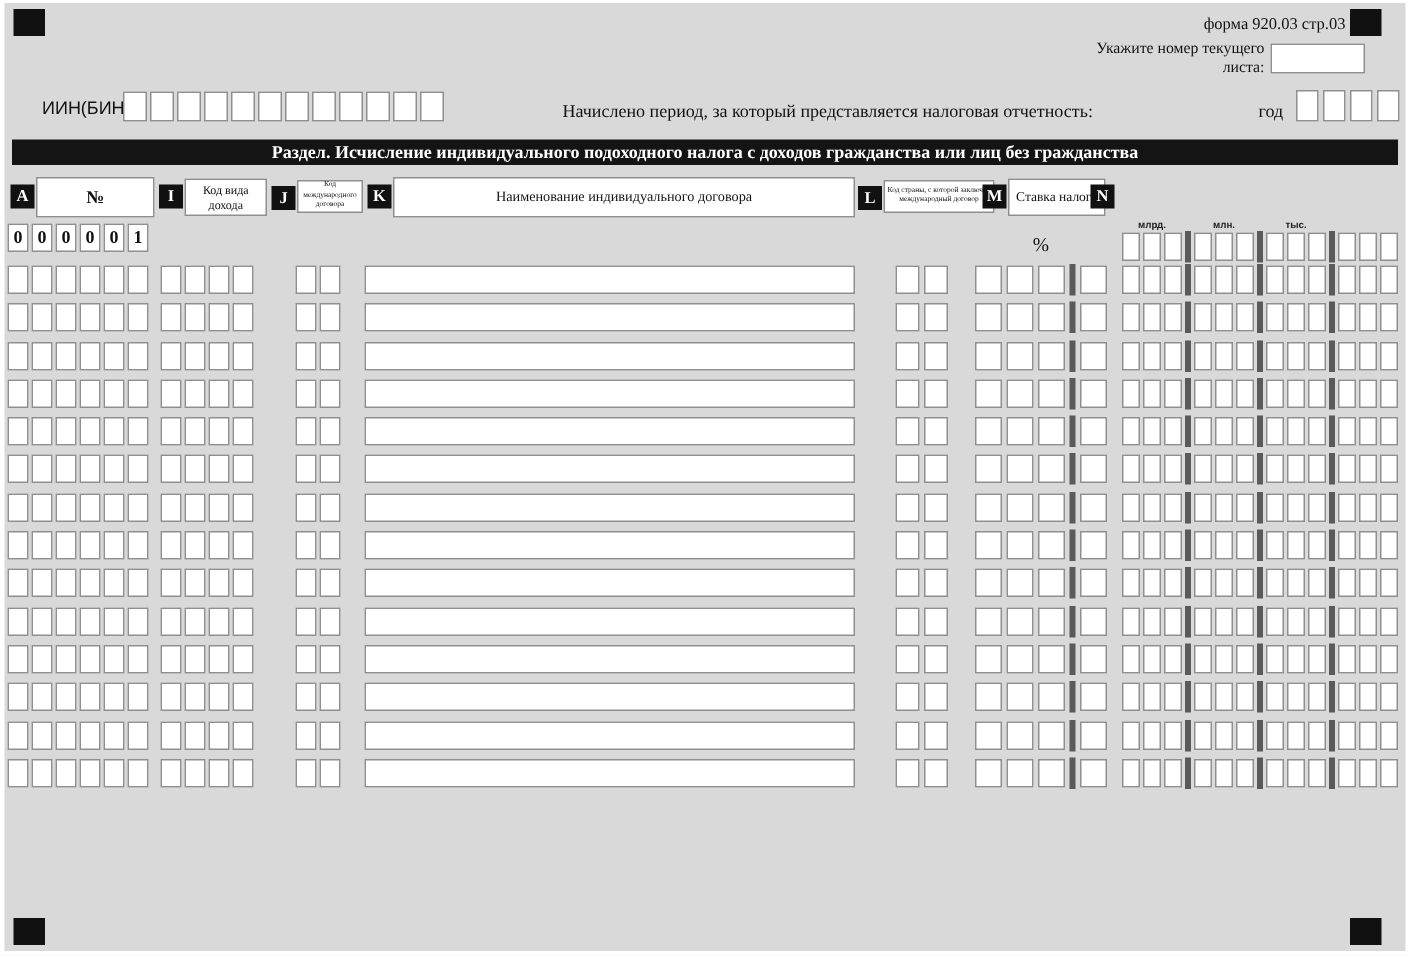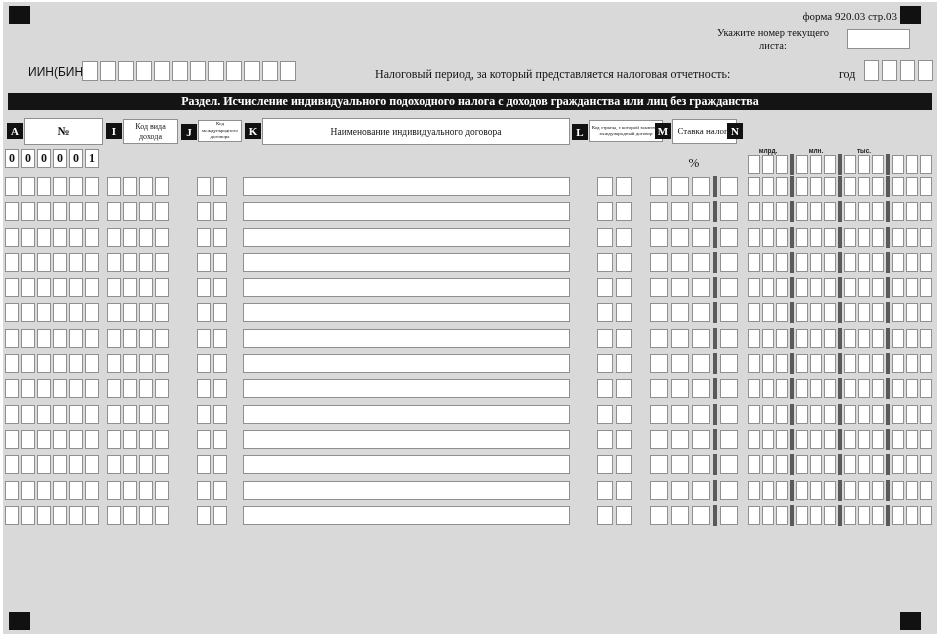--- a/index.html
+++ b/index.html
@@ -40,40 +40,40 @@
 <body>
 
 <div class="page">
 
   <div class="mark" style="left:6px;top:4px;"></div>
   <div class="mark" style="left:897px;top:4px;"></div>
   <div class="mark" style="left:6px;top:610px;"></div>
   <div class="mark" style="left:897px;top:610px;"></div>
 
   <div class="abs" style="left:700px;top:8px;width:194px;text-align:right;font-size:11px;">форма 920.03 стр.03</div>
-  <div class="abs" style="left:700px;top:25px;width:140px;text-align:center;font-size:10.5px;line-height:1.2;">Укажите номер текущего листа:</div>
+  <div class="abs" style="left:700px;top:25px;width:140px;text-align:right;font-size:10.5px;line-height:1.2;">Укажите номер текущего листа:</div>
   <div class="cellbox abs" style="left:844px;top:27px;width:63px;height:20px;"></div>
 
   <div class="abs" style="left:25px;top:63px;font:12px 'Liberation Sans',sans-serif;">ИИН(БИН)</div>
   <div class="abs flexrow" style="left:79px;top:59px;">
       <span class="cell" style="width:16px;height:20px;"></span>
       <span class="cell" style="width:16px;height:20px;"></span>
       <span class="cell" style="width:16px;height:20px;"></span>
       <span class="cell" style="width:16px;height:20px;"></span>
       <span class="cell" style="width:16px;height:20px;"></span>
       <span class="cell" style="width:16px;height:20px;"></span>
       <span class="cell" style="width:16px;height:20px;"></span>
       <span class="cell" style="width:16px;height:20px;"></span>
       <span class="cell" style="width:16px;height:20px;"></span>
       <span class="cell" style="width:16px;height:20px;"></span>
       <span class="cell" style="width:16px;height:20px;"></span>
       <span class="cell" style="width:16px;height:20px;"></span>
     </div>
 
-  <div class="abs" style="left:372px;top:65px;font-size:12px;">Налоговый период, за который представляется налоговая отчетность:</div>
+  <div class="abs" style="left:372px;top:65px;font-size:12px;">Начислено период, за который представляется налоговая отчетность:</div>
   <div class="abs" style="left:836px;top:65px;font-size:12px;">год</div>
   <div class="abs flexrow" style="left:861px;top:58px;gap:3px;">
       <span class="cell" style="width:15px;height:21px;"></span>
       <span class="cell" style="width:15px;height:21px;"></span>
       <span class="cell" style="width:15px;height:21px;"></span>
       <span class="cell" style="width:15px;height:21px;"></span>
     </div>
 
   <div class="bar-title">Раздел. Исчисление индивидуального подоходного налога с доходов гражданства или лиц без гражданства</div>
 

